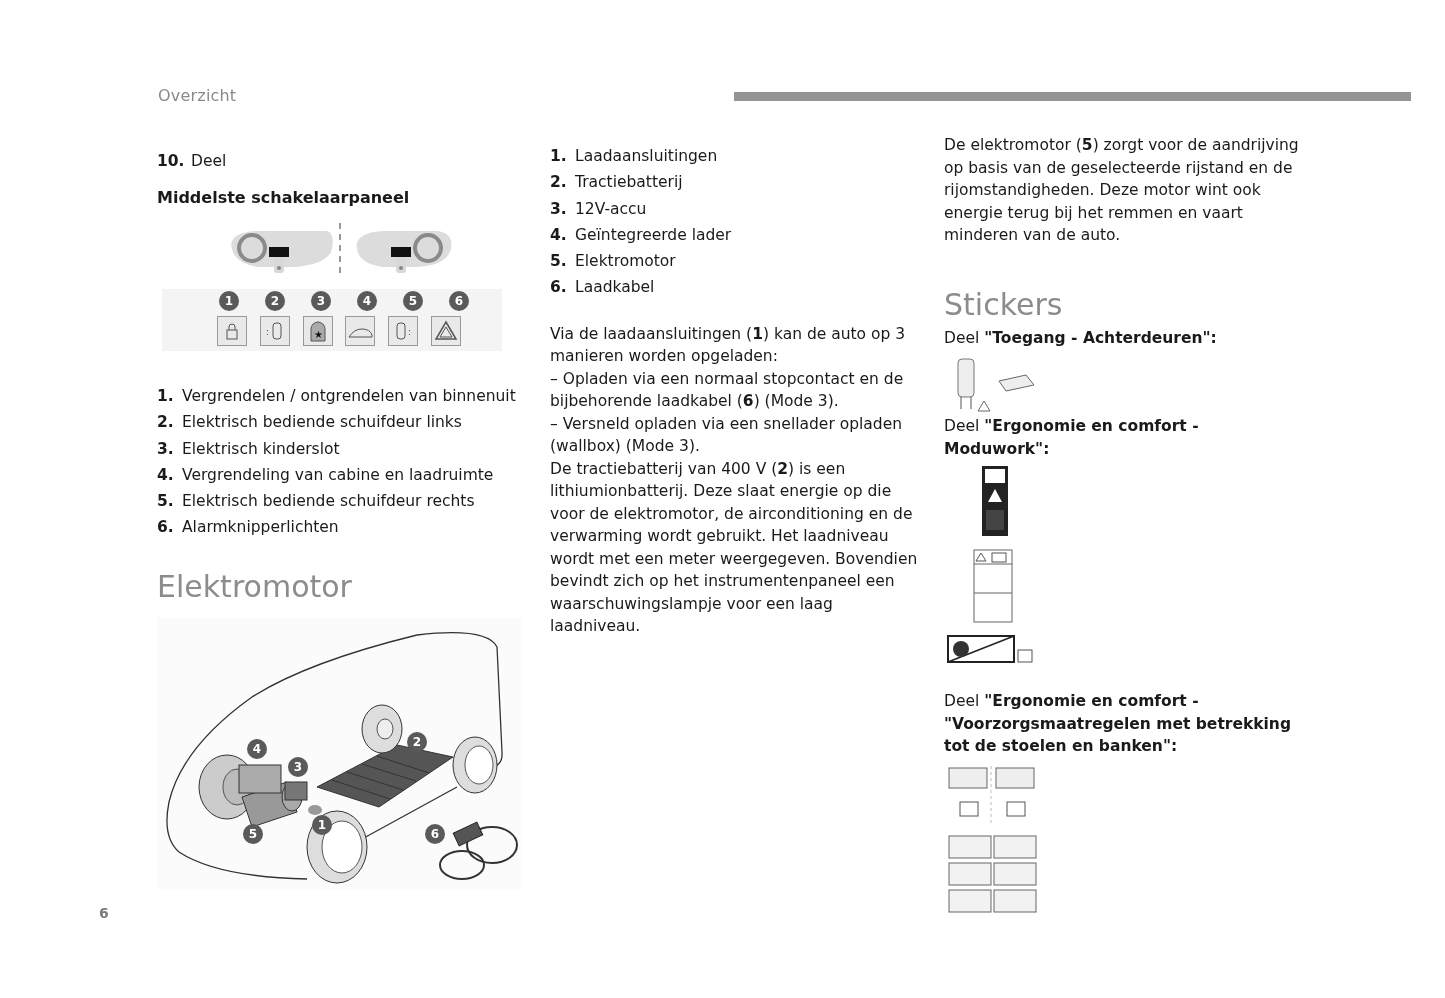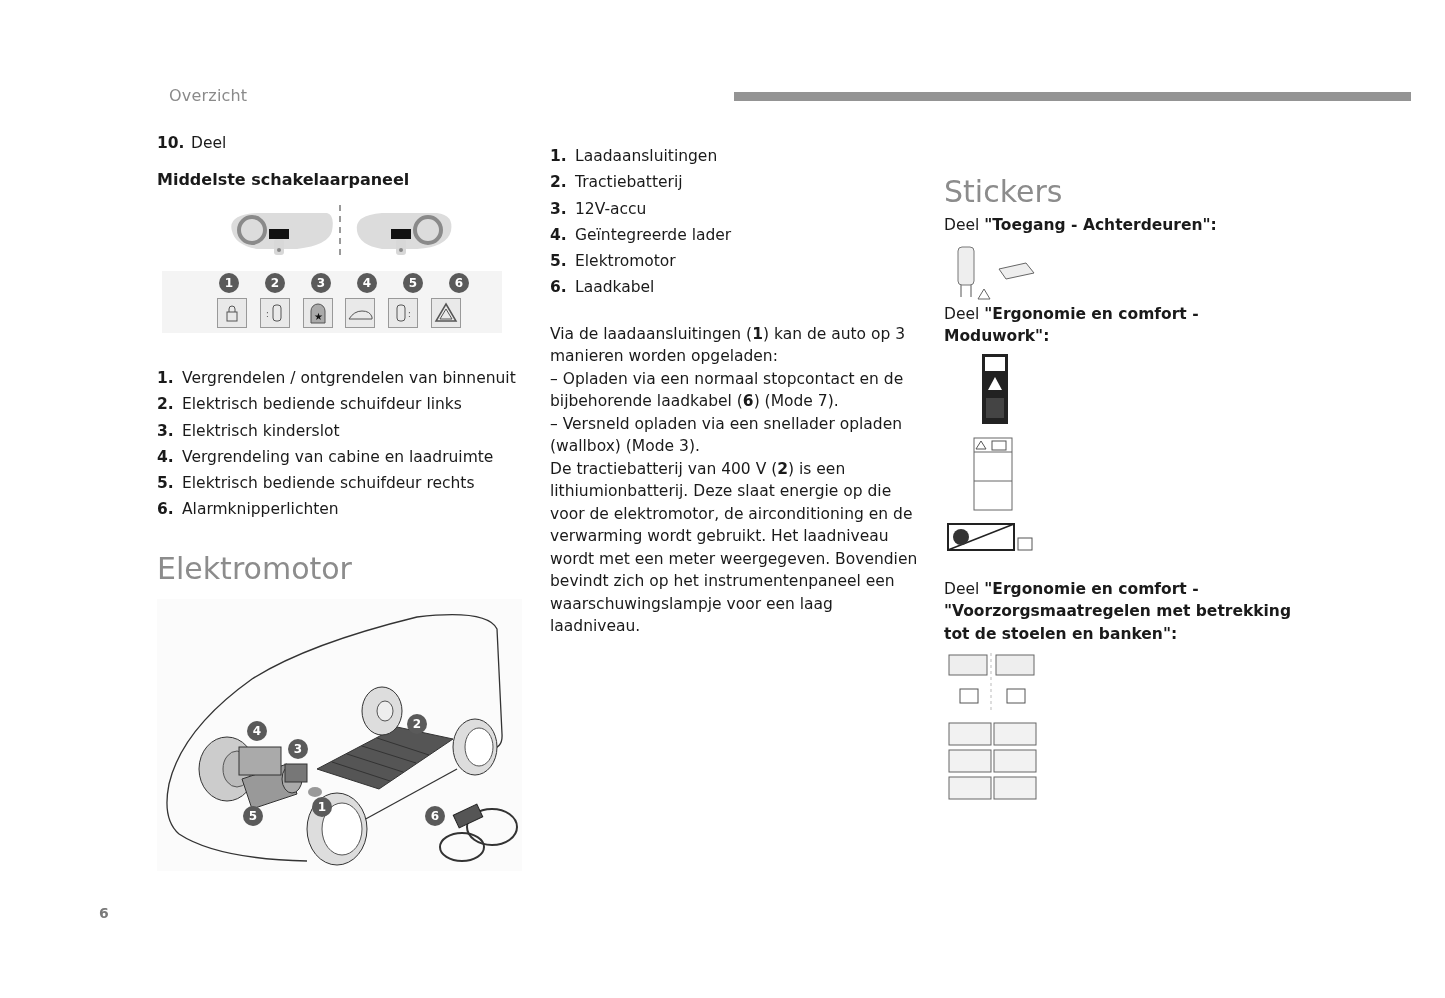--- a/index.html
+++ b/index.html
@@ -1,24 +1,24 @@
 <!DOCTYPE html>
 <html><head>
 <meta charset="utf-8">
 <style>
   html, body { margin: 0; padding: 0; background: #ffffff; }
   body { width: 1445px; height: 998px; position: relative; overflow: hidden;
          font-family: "DejaVu Sans", "Liberation Sans", sans-serif; color: #1a1a1a; }
   .abs { position: absolute; }
-  .header-title { left: 169px; top: 86px; font-size: 16px; color: #8a8a8a; letter-spacing: 0.2px; }
+  .header-title { left: 158px; top: 86px; font-size: 16px; color: #8a8a8a; letter-spacing: 0.2px; }
   .header-bar { left: 734px; top: 92px; width: 677px; height: 9px; background: #949494; }
   .page-num { left: 99px; top: 905px; font-size: 14px; font-weight: bold; color: #7a7a7a; }
 
   .col { position: absolute; font-size: 15.5px; line-height: 22.5px; }
-  .col1 { left: 157px; top: 132px; width: 370px; }
+  .col1 { left: 157px; top: 150px; width: 370px; }
   .col2 { left: 550px; top: 143px; width: 370px; }
   .col3 { left: 944px; top: 134px; width: 360px; }
 
   .item { display: flex; margin: 0; }
   .item .num { font-weight: bold; width: 25px; flex: 0 0 25px; }
   .item.wide .num { width: 34px; flex: 0 0 34px; }
   .list1 .item { line-height: 26.3px; }
   .list2 .item { line-height: 26.3px; }
   .subhead { font-weight: bold; font-size: 16px; margin-top: 14px; }
   .section-title { font-size: 30px; color: #8c8c8c; font-weight: normal; line-height: 36px; }
@@ -195,27 +195,28 @@
         <span class="num">5.</span>
         <span>Elektromotor</span>
       </div>
     <div class="item">
         <span class="num">6.</span>
         <span>Laadkabel</span>
       </div>
   </div>
   <div style="margin-top:22px;">
     <p><span>Via de laadaansluitingen (</span><b>1</b><span>) kan de auto op 3 manieren worden opgeladen:</span></p>
-    <p><span>–  Opladen via een normaal stopcontact en de bijbehorende laadkabel (</span><b>6</b><span>) (Mode 7).</span></p>
+    <p><span>–  Opladen via een normaal stopcontact en de bijbehorende laadkabel (</span><b>6</b><span>) (Mode 3).</span></p>
     <p>–  Versneld opladen via een snellader opladen (wallbox) (Mode 3).</p>
     <p><span>De tractiebatterij van 400 V (</span><b>2</b><span>) is een lithiumionbatterij. Deze slaat energie op die voor de elektromotor, de airconditioning en de verwarming wordt gebruikt. Het laadniveau wordt met een meter weergegeven. Bovendien bevindt zich op het instrumentenpaneel een waarschuwingslampje voor een laag laadniveau.</span></p>
   </div>
 </div>
 
 <div class="col col3">
+  <p><span>De elektromotor (</span><b>5</b><span>) zorgt voor de aandrijving op basis van de geselecteerde rijstand en de rijomstandigheden. Deze motor wint ook energie terug bij het remmen en vaart minderen van de auto.</span></p>
   <div class="section-title" style="margin-top:40px;">Stickers</div>
   <p style="margin-top:4px;"><span>Deel </span><b>"Toegang  - Achterdeuren":</b></p>
   <div style="height:66px; position:relative;">
     <svg width="100" height="62" style="margin-top:4px;">
       <rect x="14" y="6" width="16" height="38" rx="4" fill="#eee" stroke="#777"></rect>
       <line x1="17" y1="44" x2="17" y2="56" stroke="#555"></line>
       <line x1="27" y1="44" x2="27" y2="56" stroke="#555"></line>
       <polygon points="40,48 46,58 34,58" fill="none" stroke="#666"></polygon>
       <polygon points="55,28 82,22 90,32 62,38" fill="#eee" stroke="#666"></polygon>
     </svg>

